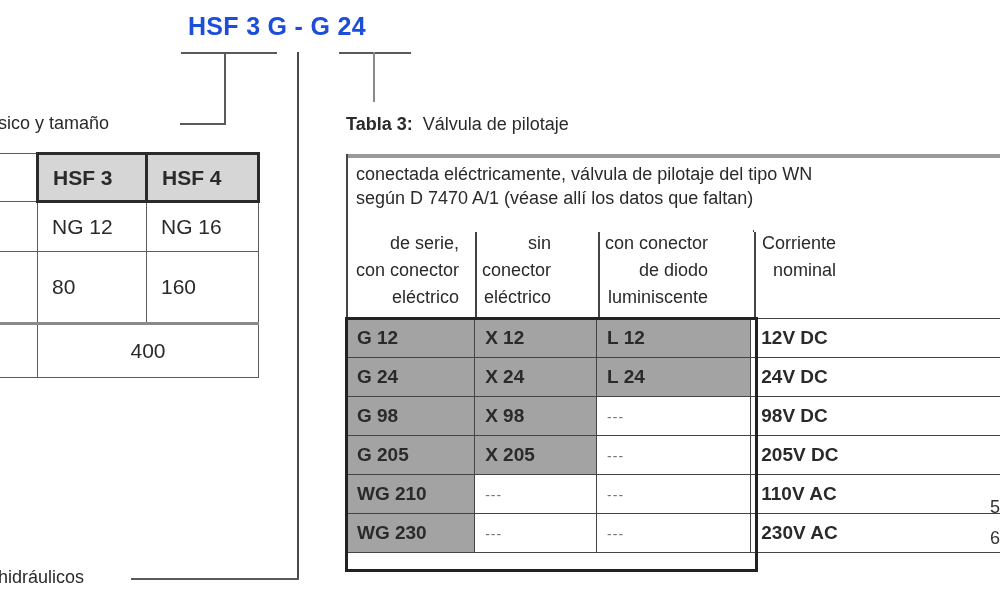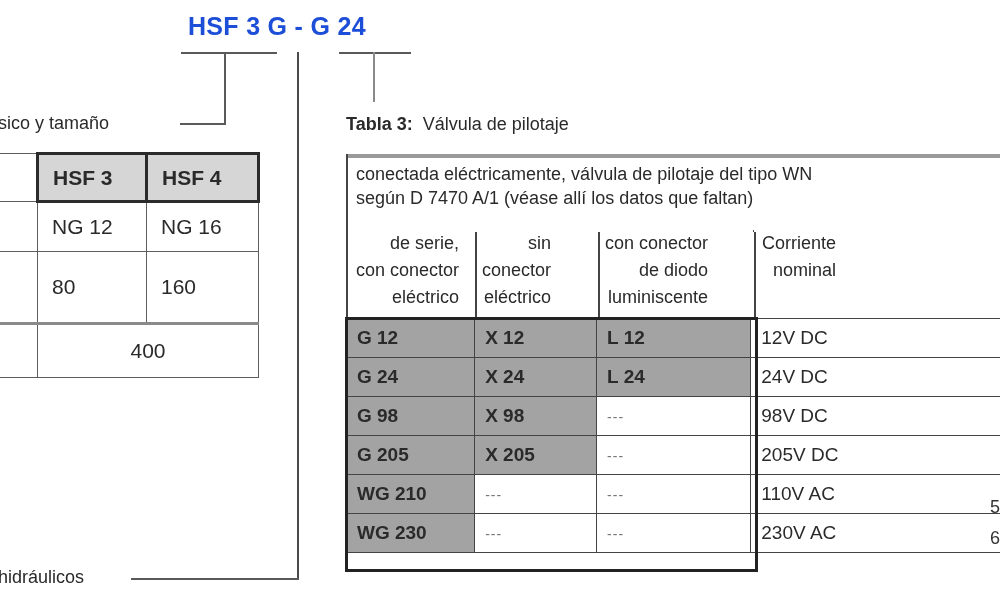--- a/index.html
+++ b/index.html
@@ -23,21 +23,21 @@
   .rt-box { position:absolute; left:346px; top:154px; width:660px; height:414px; }
   .rt-top { position:absolute; left:0; top:0; width:660px; height:4px; background:#9a9a9a; }
   .rt-leftline { position:absolute; left:0; top:0; width:1.5px; height:164px; background:#444; }
   .rt-desc { position:absolute; left:10px; top:8px; font-size:18px; line-height:24px; white-space:nowrap; }
   .rt-sub { position:absolute; top:76px; font-size:18px; line-height:27px; white-space:nowrap;text-align:right; }
   .rt-vsub { position:absolute; top:78px; width:1.5px; height:86px; background:#444; }
   .grid { position:absolute; left:346px; top:318px; border-collapse:collapse; font-size:19px; }
   .grid td { height:38px; padding:0 0 0 10px; vertical-align:middle; border:1.5px solid #444; white-space:nowrap; }
   .grid td.g { background:#a3a3a3; font-weight:bold; }
   .grid td.w { background:#ffffff; }
-  .grid td.cur { border-right:none; font-weight:normal;border-radius:6px; }
+  .grid td.cur { border-right:none; font-weight:bold;border-radius:6px; }
   .dash { color:#777; font-size:14px; letter-spacing:1px; }
   .frame { position:absolute; left:345px; top:317px; width:407px; height:249px; border:3px solid #222; pointer-events:none; }
   .side { font-size:18px; color:#333; }
 </style>
 </head>
 <body>
 
 <div class="abs title">HSF 3 G - G 24</div>
 
 <div class="line" style="left:181px; top:52px; width:96px; height:2px;"></div>

